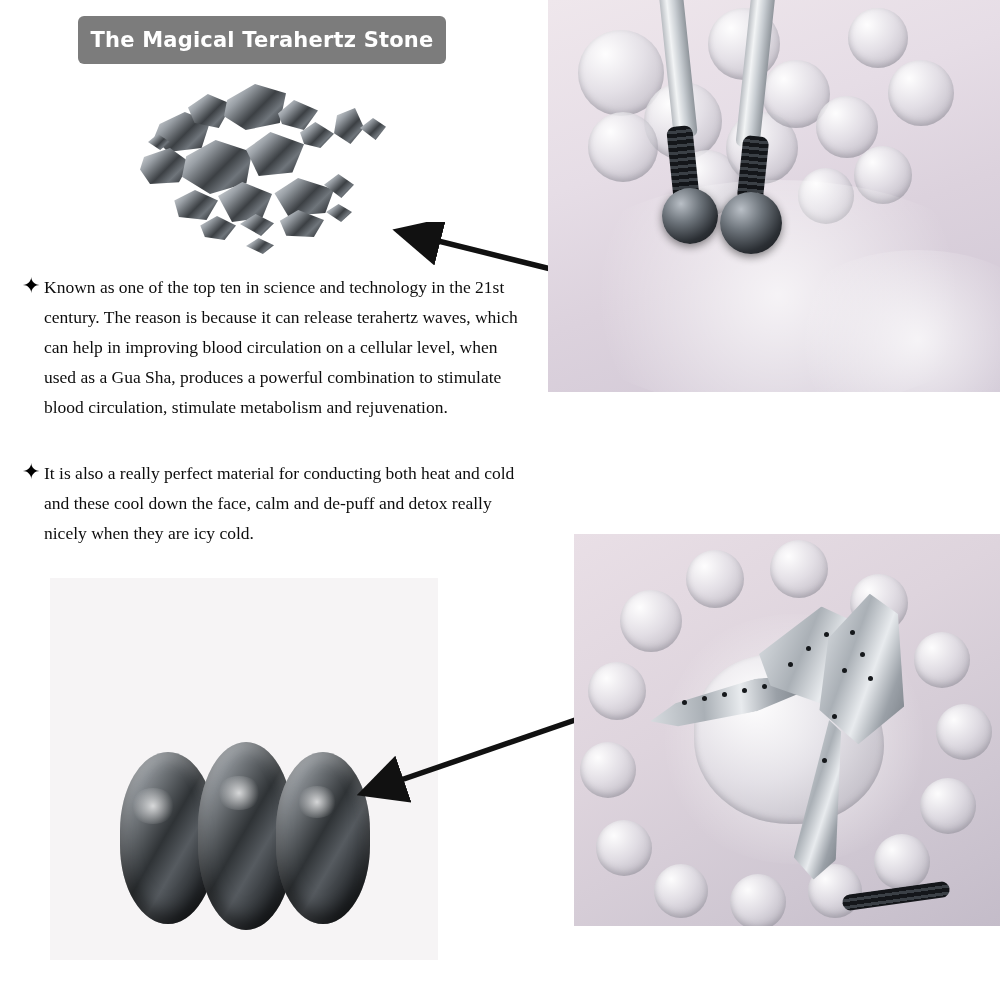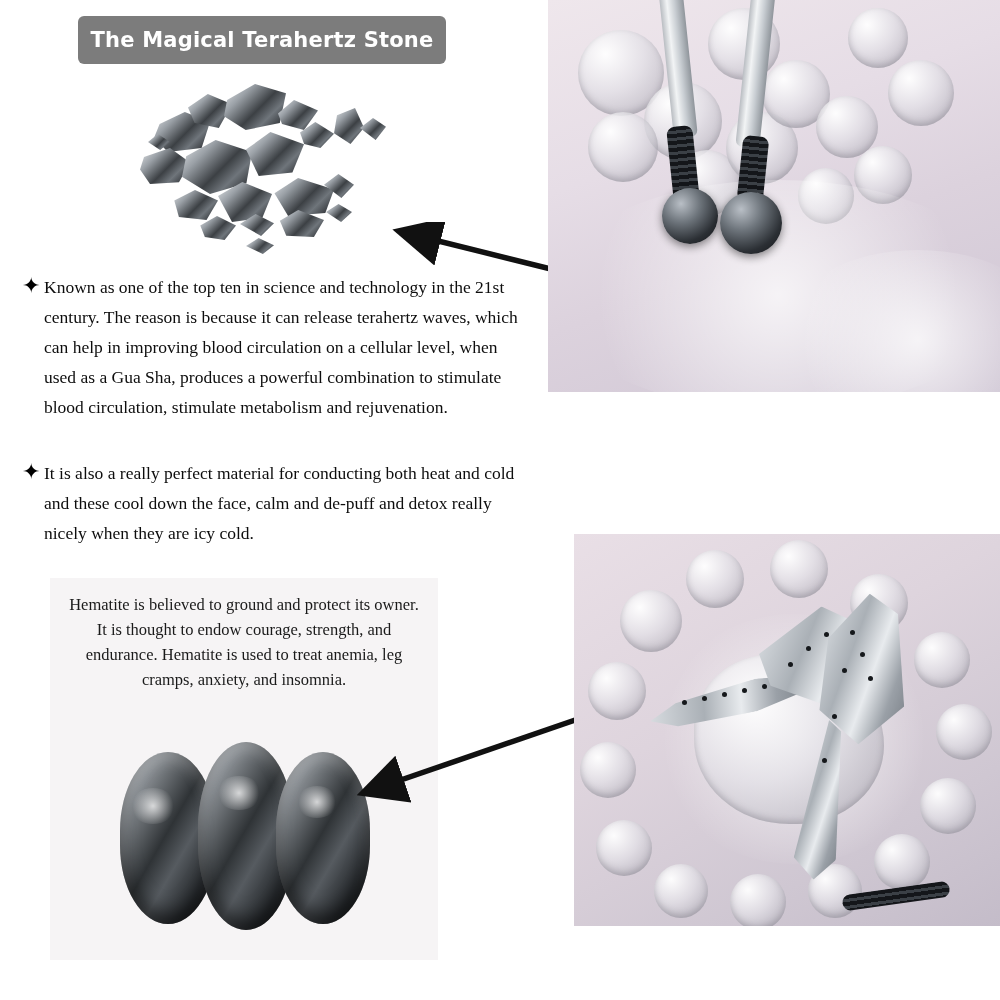--- a/index.html
+++ b/index.html
@@ -223,21 +223,20 @@
   </div>
 
   <div class="bullet-block" id="bullet-2">
     <div class="bullet-row">
       <div class="spark">✦</div>
       <div class="bullet-text">It is also a really perfect material for conducting both heat and cold and these cool down the face, calm and de-puff and detox really nicely when they are icy cold.</div>
     </div>
   </div>
 
   <div class="hematite-card">
-    <div class="hematite-text">Hematite is believed to ground and protect its owner. It is thought to endow courage, strength, and endurance. Hematite is used to treat anemia, leg cramps, anxiety, and insomnia.</div>
     <div class="hematite-stone">
       <div class="h-disc" style="left:0px;top:24px;width:96px;height:172px;"></div>
       <div class="h-disc" style="left:78px;top:14px;width:96px;height:188px;"></div>
       <div class="h-disc" style="left:156px;top:24px;width:94px;height:172px;"></div>
       <div class="fog" style="left:10px;top:60px;width:46px;height:36px;"></div>
       <div class="fog" style="left:96px;top:48px;width:46px;height:34px;"></div>
       <div class="fog" style="left:176px;top:58px;width:42px;height:32px;"></div>
     </div>
   </div>
 

